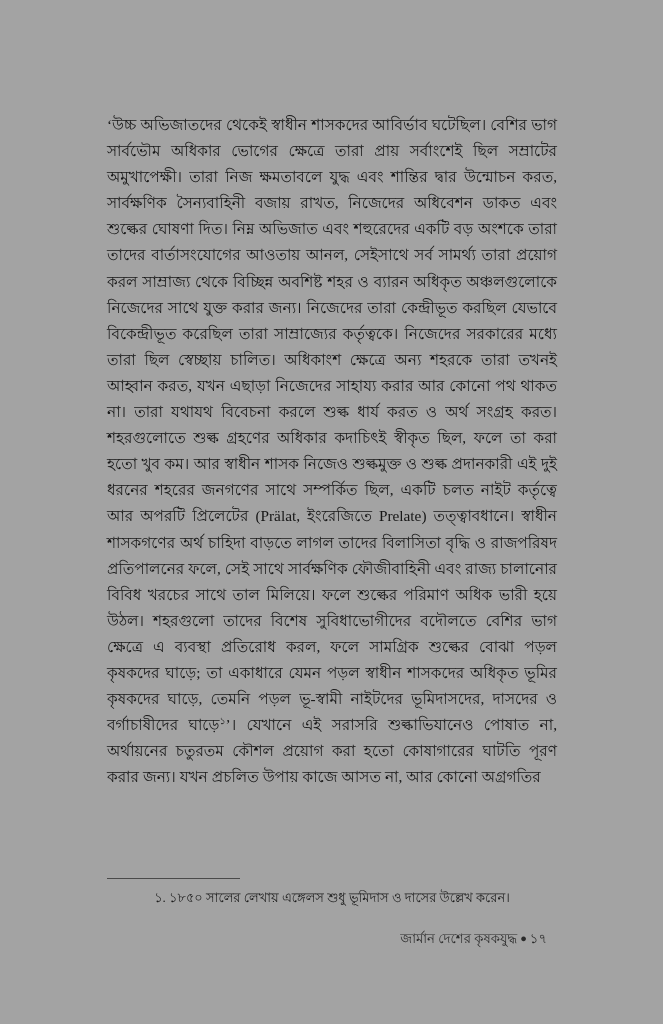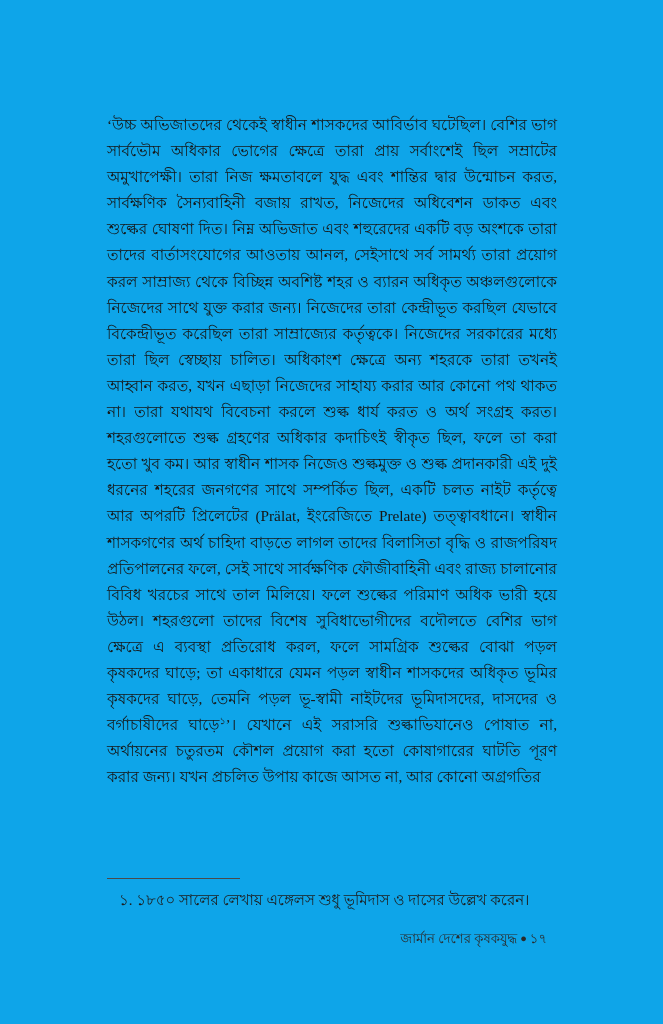--- a/index.html
+++ b/index.html
@@ -7,21 +7,21 @@
     margin: 0;
     padding: 0;
     background: #ffffff;
   }
 
   .page {
     position: relative;
     width: 663px;
     height: 1024px;
     margin: 0 auto;
-    background: #0ea5e9;
+    background: #a3a3a3;
     box-sizing: border-box;
     overflow: hidden;
     font-family: "Liberation Serif", "DejaVu Serif", serif;
     color: #1b1b1b;
   }
 
   
   .text-column {
     position: absolute;
     left: 107px;
@@ -62,24 +62,24 @@
 
   .footnote-rule {
     width: 133px;
     height: 1px;
     background: #4a4a4a;
     margin: 0 0 9px 0;
     border: 0;
   }
 
   .footnote-text {
-    margin: 12px;
-    font-size: 15px;
+    margin: 0;
+    font-size: 13px;
     line-height: 19px;
-    text-align: left;
+    text-align: center;
     color: #1d1d1d;
   }
 
   
   .page-footer {
     position: absolute;
     left: 97px;
     top: 928px;
     width: 450px;
     text-align: right;

